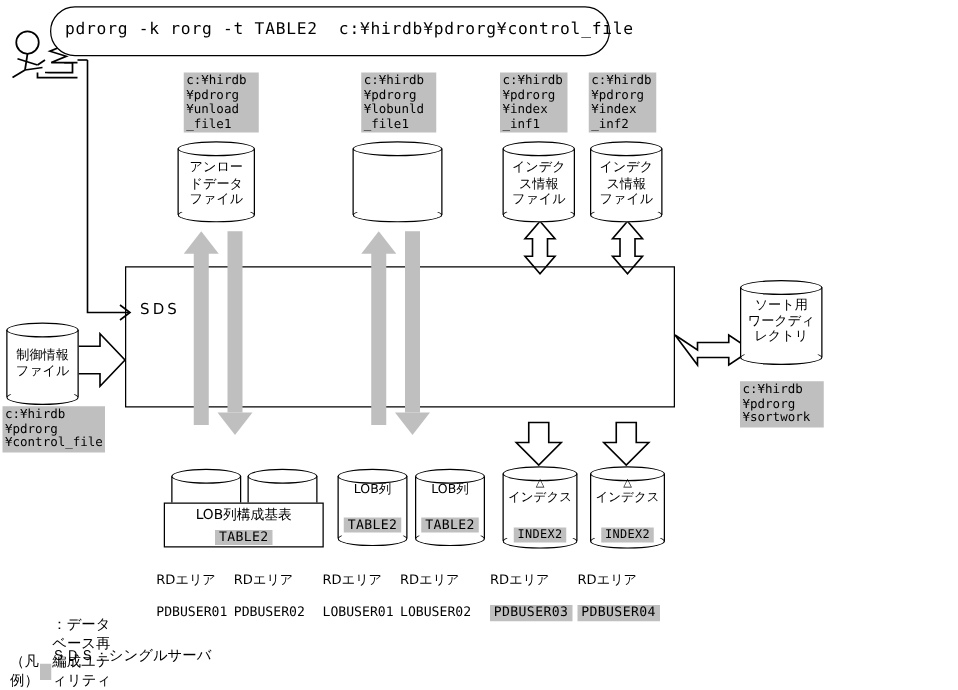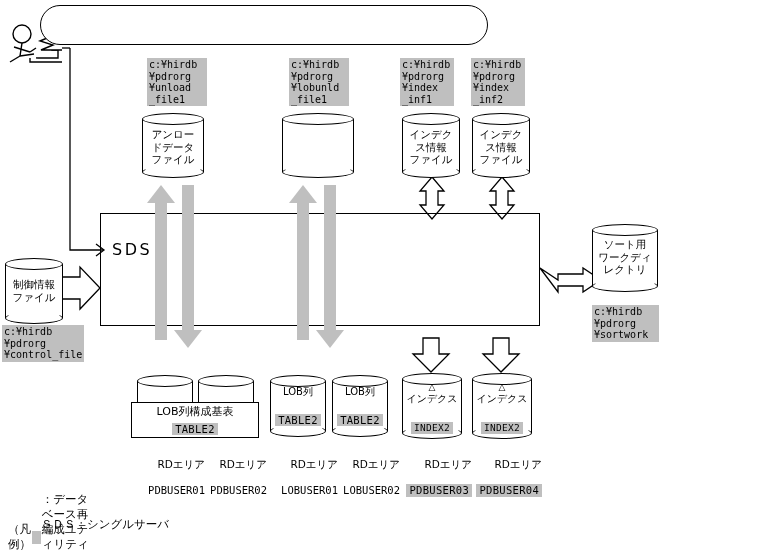--- a/index.html
+++ b/index.html
@@ -79,21 +79,21 @@
 
   
   #sds-box {
     position: absolute;
     border: 1px solid #000;
     background: transparent;
     box-sizing: border-box;
   }
   #sds-label {
     position: absolute;
-    font-size: 16px;
+    font-size: 12px;
     letter-spacing: 2.5px;
     font-family: "DejaVu Sans", sans-serif;
   }
 
   
   .garrow-shaft {
     position: absolute;
     background: #bfbfbf;
   }
   .garrow-head-up, .garrow-head-down {
@@ -138,21 +138,21 @@
     white-space: pre;
   }
 
   
   .tlabel {
     position: absolute;
     font-size: 10.5px;
     line-height: 13px;
     font-family: "DejaVu Sans", sans-serif;
     white-space: pre-line;
-    text-align: right;
+    text-align: left;
   }
   .mono {
     font-family: "DejaVu Sans Mono", monospace;
   }
 
   
   #lob-base-box {
     position: absolute;
     border: 1.5px solid #000;
     background: #fff;
@@ -239,20 +239,21 @@
 
     <g stroke="#000" fill="#fff" stroke-width="1.3">
       <path d="M423 338 L439 338 L439 354 L449 354 L431 372 L413 354 L423 354 Z"></path>
     </g>
     <g stroke="#000" fill="#fff" stroke-width="1.3">
       <path d="M493 338 L509 338 L509 354 L519 354 L501 372 L483 354 L493 354 Z"></path>
     </g>
   </svg>
 
   <div id="bubble"></div>
+  <div id="bubble-text">pdrorg -k rorg -t TABLE2  c:¥hirdb¥pdrorg¥control_file</div>
 
   <div id="sds-box" style="left:100px; top:213px; width:440px; height:113px;"></div>
   <div id="sds-label" style="left:112px; top:240px;">SDS</div>
 
   <div class="garrow-shaft" style="left:155px; top:198px; width:12px; height:142px;"></div>
   <div class="garrow-head-up" style="left:147px; top:185px;"></div>
 
   <div class="garrow-shaft" style="left:182px; top:185px; width:12px; height:145px;"></div>
   <div class="garrow-head-down" style="left:174px; top:330px;"></div>
 

